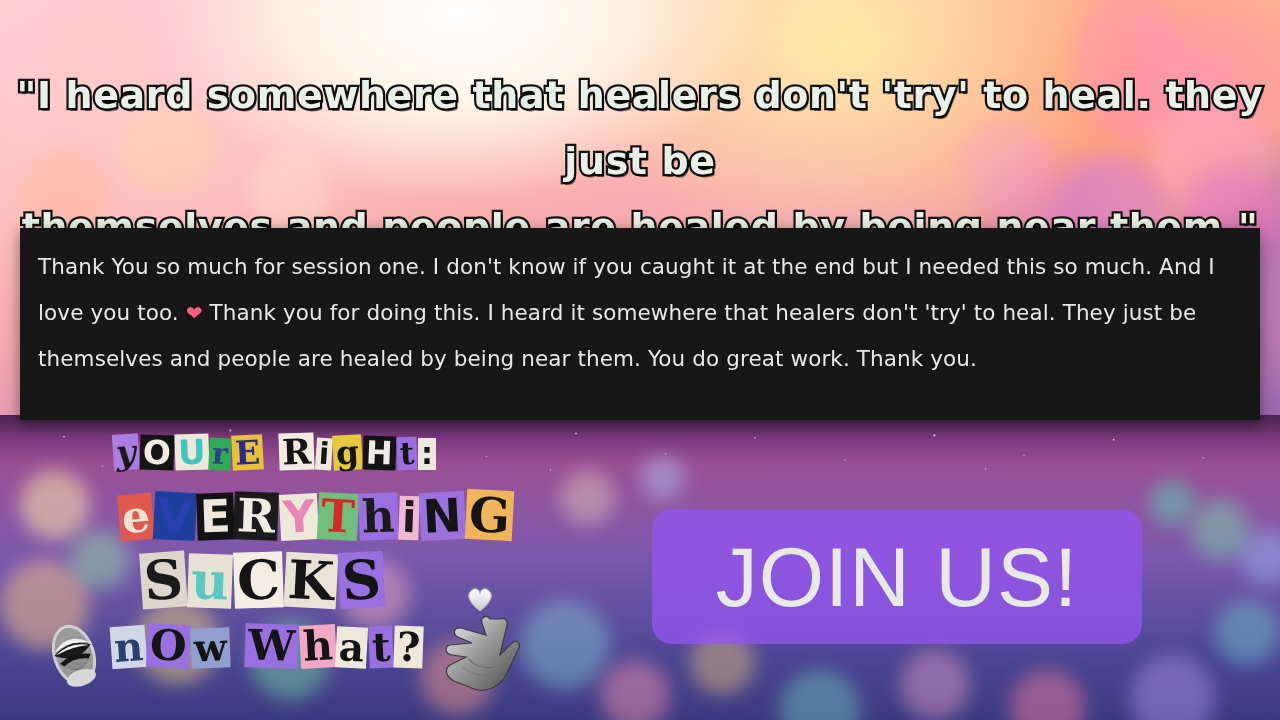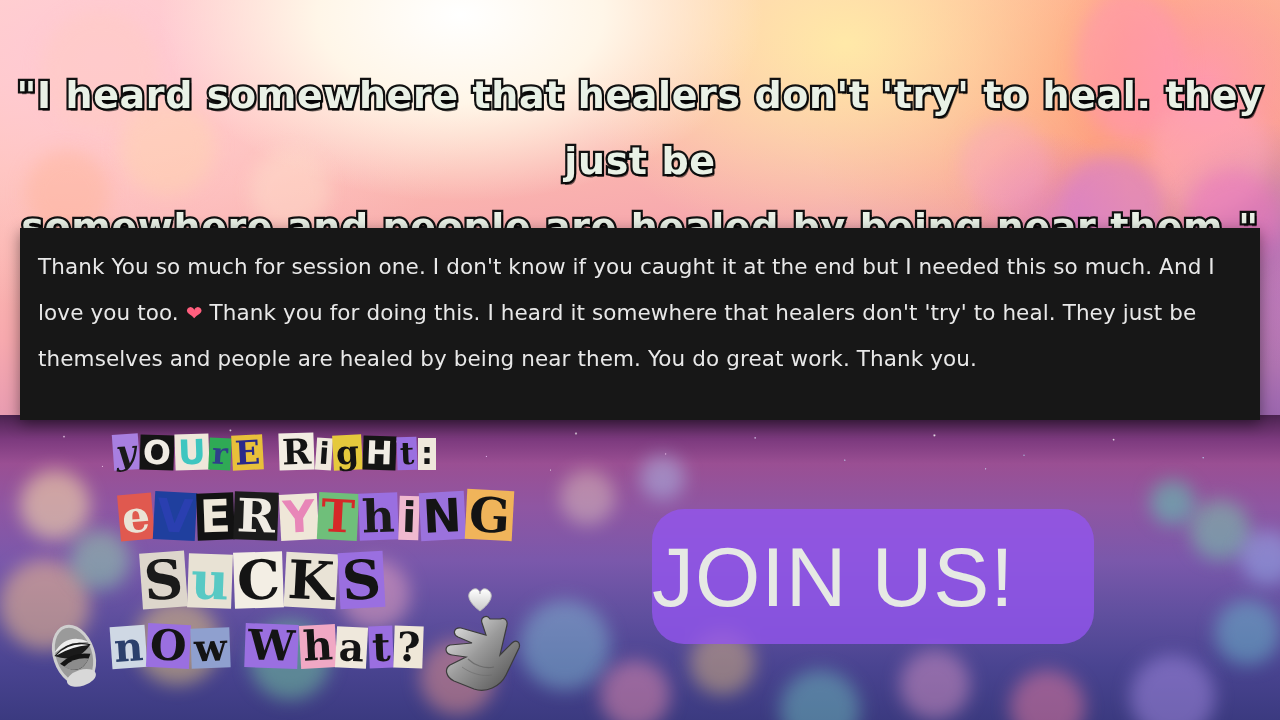--- a/index.html
+++ b/index.html
@@ -123,24 +123,24 @@
   .sp { width:14px; display:inline-block; }
 
   
   #hand-wrap { position:absolute; left:440px; top:585px; width:110px; height:120px; z-index:7; }
 
   
   #mouth { position:absolute; left:42px; top:617px; width:64px; height:76px; z-index:7; }
 
   
   #join-us {
-    position:absolute; left:652px; top:509px; width:442px; height:135px;
+    position:absolute; left:652px; top:509px; width:490px; height:135px;
     background:rgba(148,84,240,.78);
-    border-radius:32px;
-    display:flex; align-items:center; justify-content:flex-start;
+    border-radius:20px;
+    display:flex; align-items:center; justify-content:center;
     z-index:7;
     cursor:pointer;
     backdrop-filter: blur(2px);
   }
   #join-us-label {
     color:#e6e9e4;
     font-family:"Liberation Sans", sans-serif;
     font-weight:400;
     font-size:84px;
     letter-spacing:1px;
@@ -184,21 +184,21 @@
   <div class="bokeh" style="left:1215px;top:600px;width:65px;height:65px;background:rgba(110,200,210,.45);"></div>
   <div class="bokeh" style="left:1190px;top:500px;width:60px;height:60px;background:rgba(120,225,170,.45);"></div>
   <div class="bokeh" style="left:1240px;top:530px;width:55px;height:55px;background:rgba(160,200,255,.40);"></div>
   <div class="bokeh" style="left:1150px;top:480px;width:45px;height:45px;background:rgba(90,215,180,.50);"></div>
   <div class="bokeh" style="left:560px;top:470px;width:55px;height:55px;background:rgba(255,240,200,.35);"></div>
   <div class="bokeh" style="left:640px;top:455px;width:45px;height:45px;background:rgba(180,220,255,.40);"></div>
 </div>
 
 <div id="headline">
   <div>"I heard somewhere that healers don't 'try' to heal. they just be</div>
-  <div>somewhere and people are healed by being near them."</div>
+  <div>themselves and people are healed by being near them."</div>
 </div>
 
 <div id="testimonial">
   <div id="testimonial-text">
     <span>Thank You so much for session one. I don't know if you caught it at the end but I needed this so much. And I love you too. </span><span class="heart-emoji">❤</span><span> Thank you for doing this. I heard it somewhere that healers don't 'try' to heal. They just be themselves and people are healed by being near them. You do great work. Thank you.</span>
   </div>
 </div>
 
 <div id="ransom">
   <div class="ransom-line l1">

